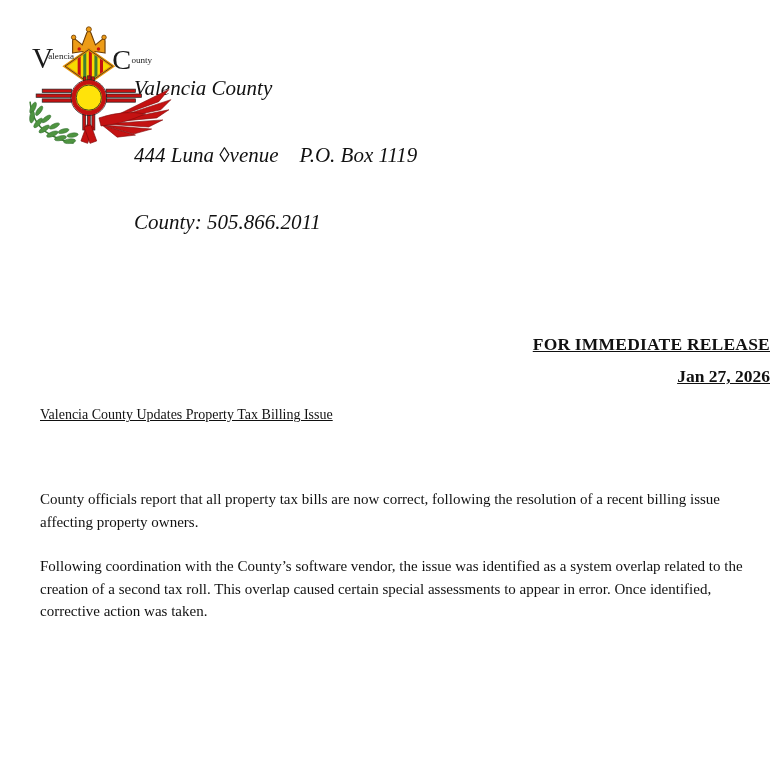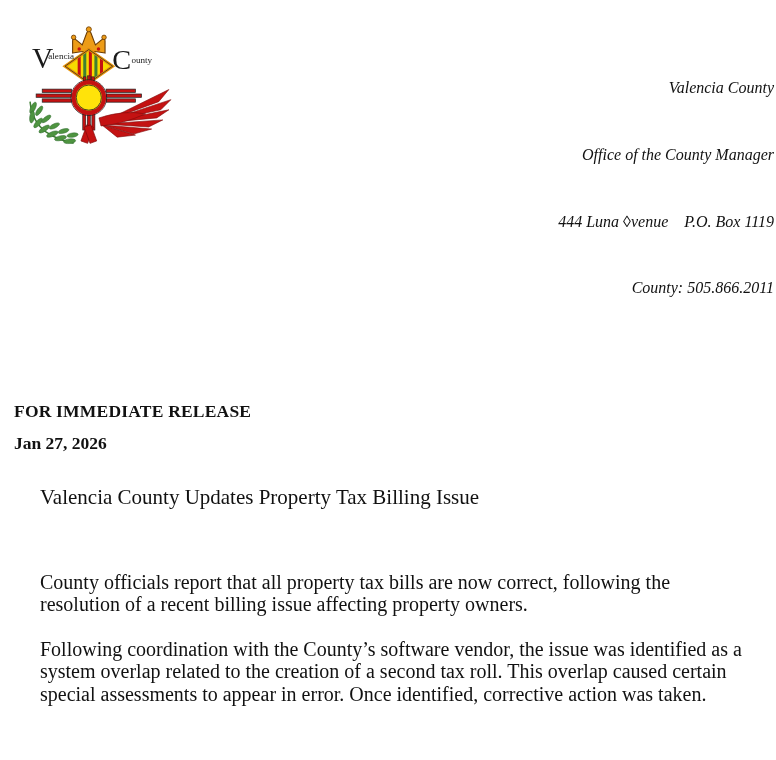--- a/index.html
+++ b/index.html
@@ -12,55 +12,57 @@
     overflow:hidden;
   }
   
   .seal{
     position:absolute;left:26px;top:24px;width:152px;height:128px;
   }
   
   .letterhead{
     margin:33px 0 0 134px;
     width:640px;
-    text-align:right;
+    text-align:left;
     font-style:italic;
-    font-size:16px;
+    font-size:21px;
     line-height:22.2px;
     white-space:pre-wrap;
   }
   
   .center-block{
     width:762px;
-    padding-left:14px;
-    text-align:left;
+    padding-left:8px;
+    text-align:right;
+    text-decoration:underline;
   }
   .release-label{
     margin-top:57px;
     font-weight:bold;
     font-size:17.5px;
     line-height:21px;
     letter-spacing:.2px;
   }
   .release-date{
     margin-top:11px;
     font-weight:bold;
     font-size:17.5px;
     line-height:21px;
   }
   
   .doc-title{
-    margin:33px 0 0 40px;
-    font-size:21px;
+    margin:17px 0 0 40px;
+    font-size:14px;
     line-height:21px;
+    text-decoration:underline;
   }
   .para{
     margin:22px 0 0 40px;
     width:710px;
-    font-size:20px;
+    font-size:15px;
     line-height:22.5px;
   }
   .para.first{margin-top:63px;}
 </style>
 </head>
 <body>
 
 <div class="page">
 
   <div class="seal">
@@ -148,21 +150,20 @@
         <text x="6" y="43" font-size="29">V</text>
         <text x="22" y="33.5" font-size="9">alencia</text>
         <text x="85" y="44" font-size="28">C</text>
         <text x="104" y="38" font-size="9">ounty</text>
       </g>
     </svg>
   </div>
 
   <div class="letterhead">
     <div>Valencia County</div>
-    <div>Office of the County Manager</div>
     <div>444 Luna ◊venue&nbsp;&nbsp;&nbsp;&nbsp;P.O. Box 1119</div>
     <div>County: 505.866.2011</div>
   </div>
 
   <div class="center-block release-label">FOR IMMEDIATE RELEASE</div>
   <div class="center-block release-date">Jan 27, 2026</div>
 
   <div class="doc-title">Valencia County Updates Property Tax Billing Issue</div>
 
   <p class="para first">County officials report that all property tax bills are now correct, following the resolution of a recent billing issue affecting property owners.</p>

